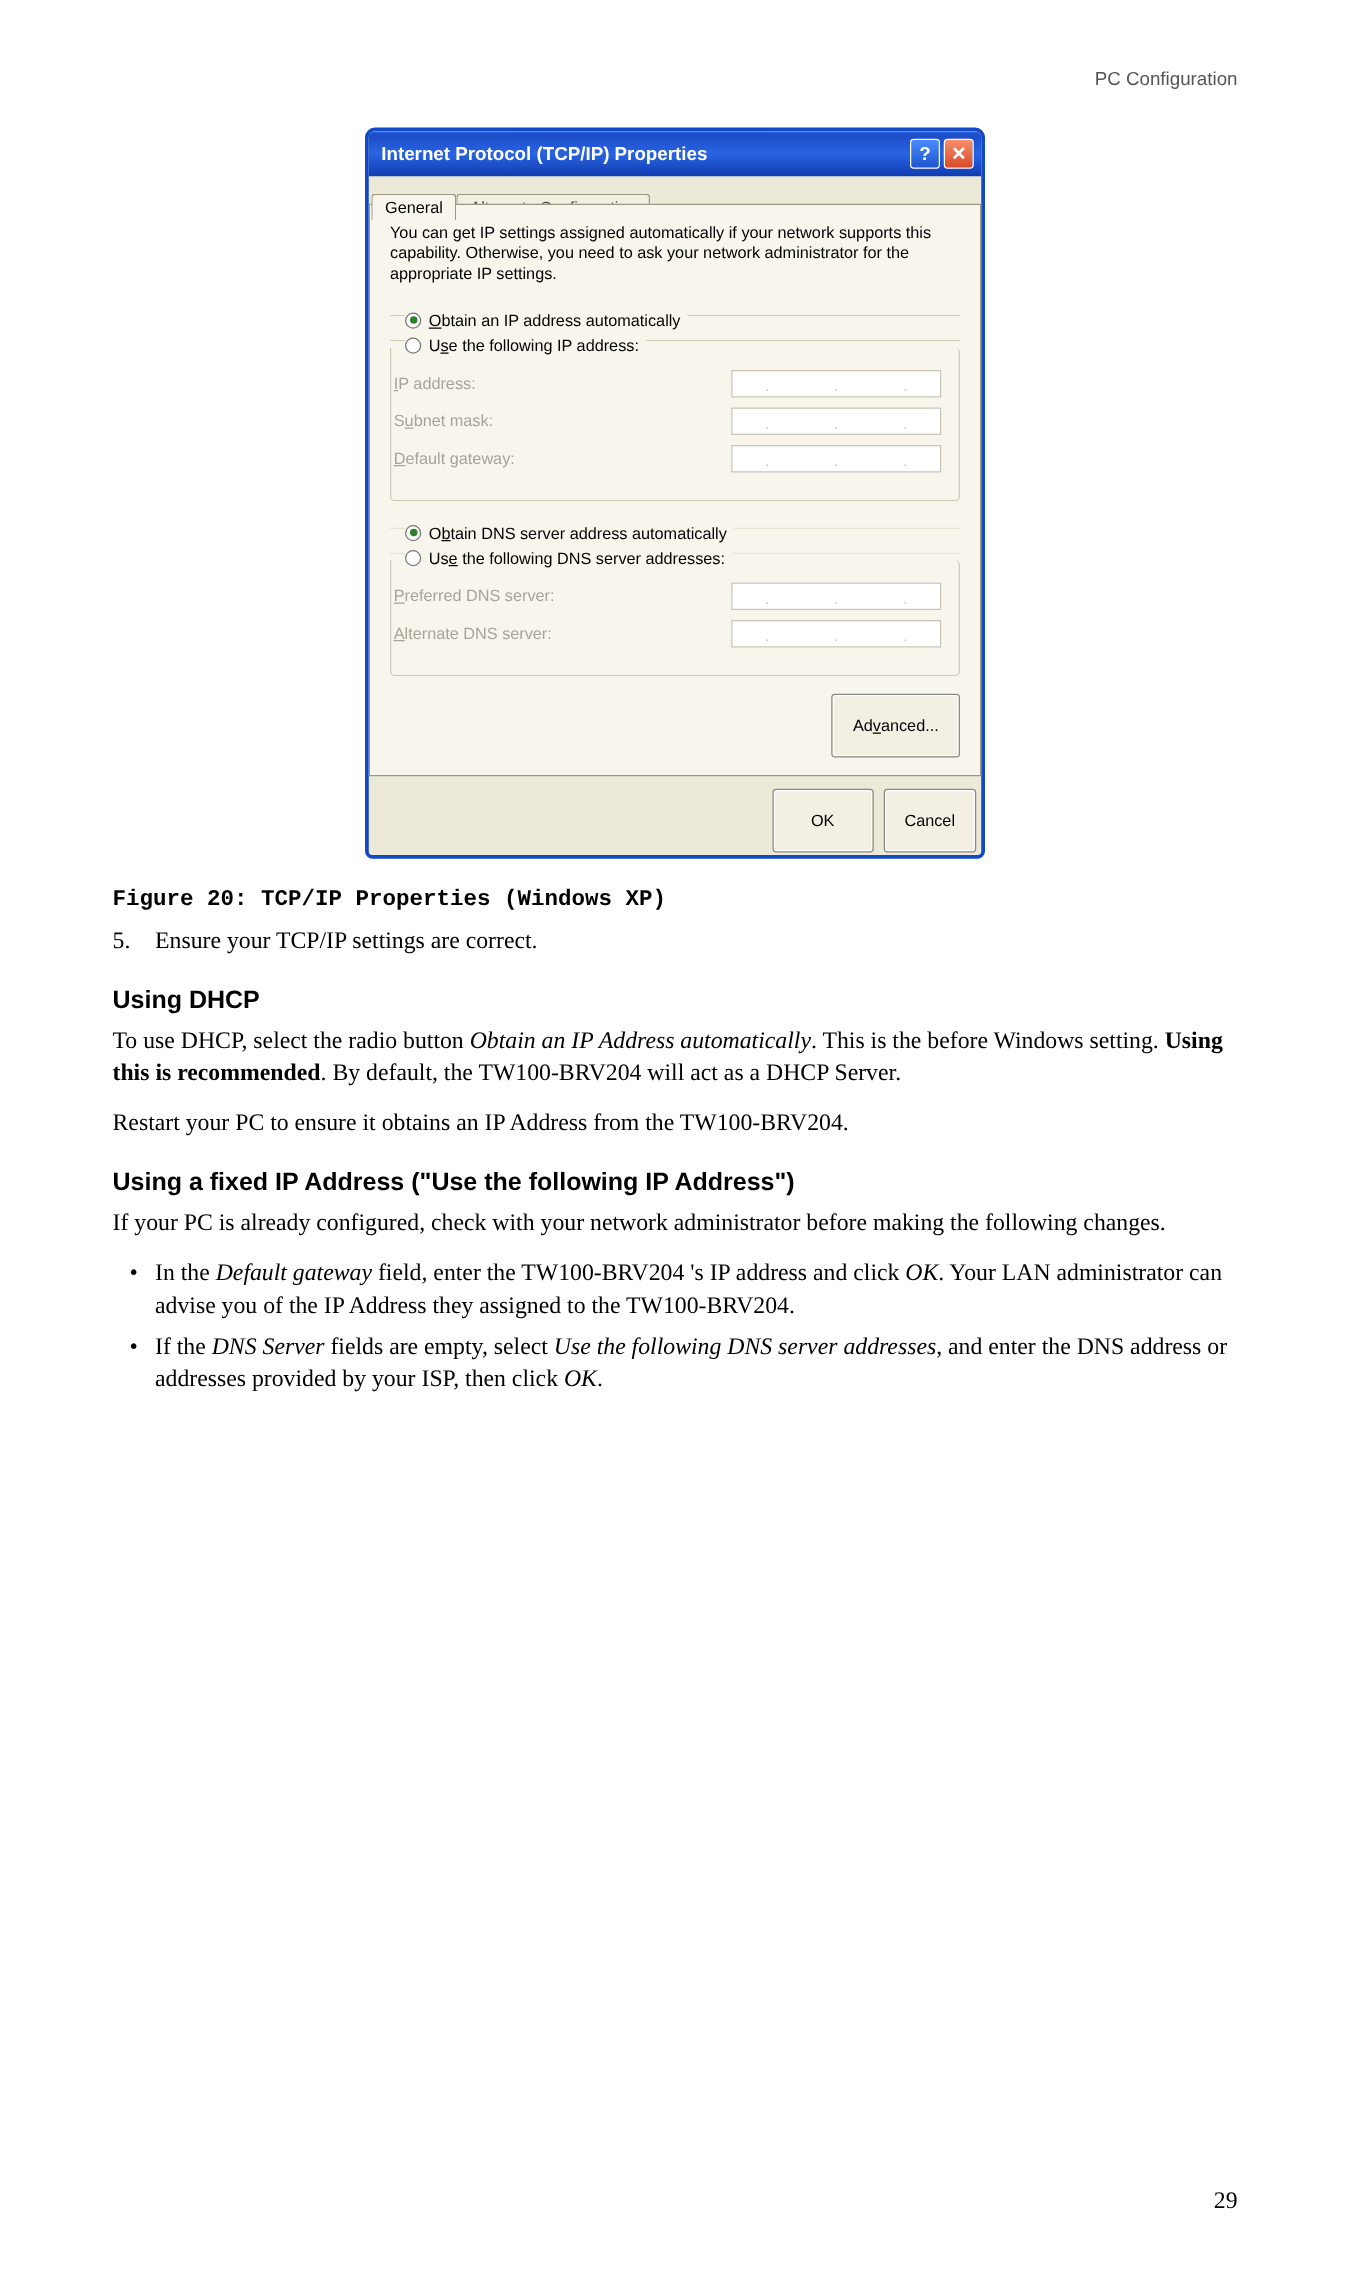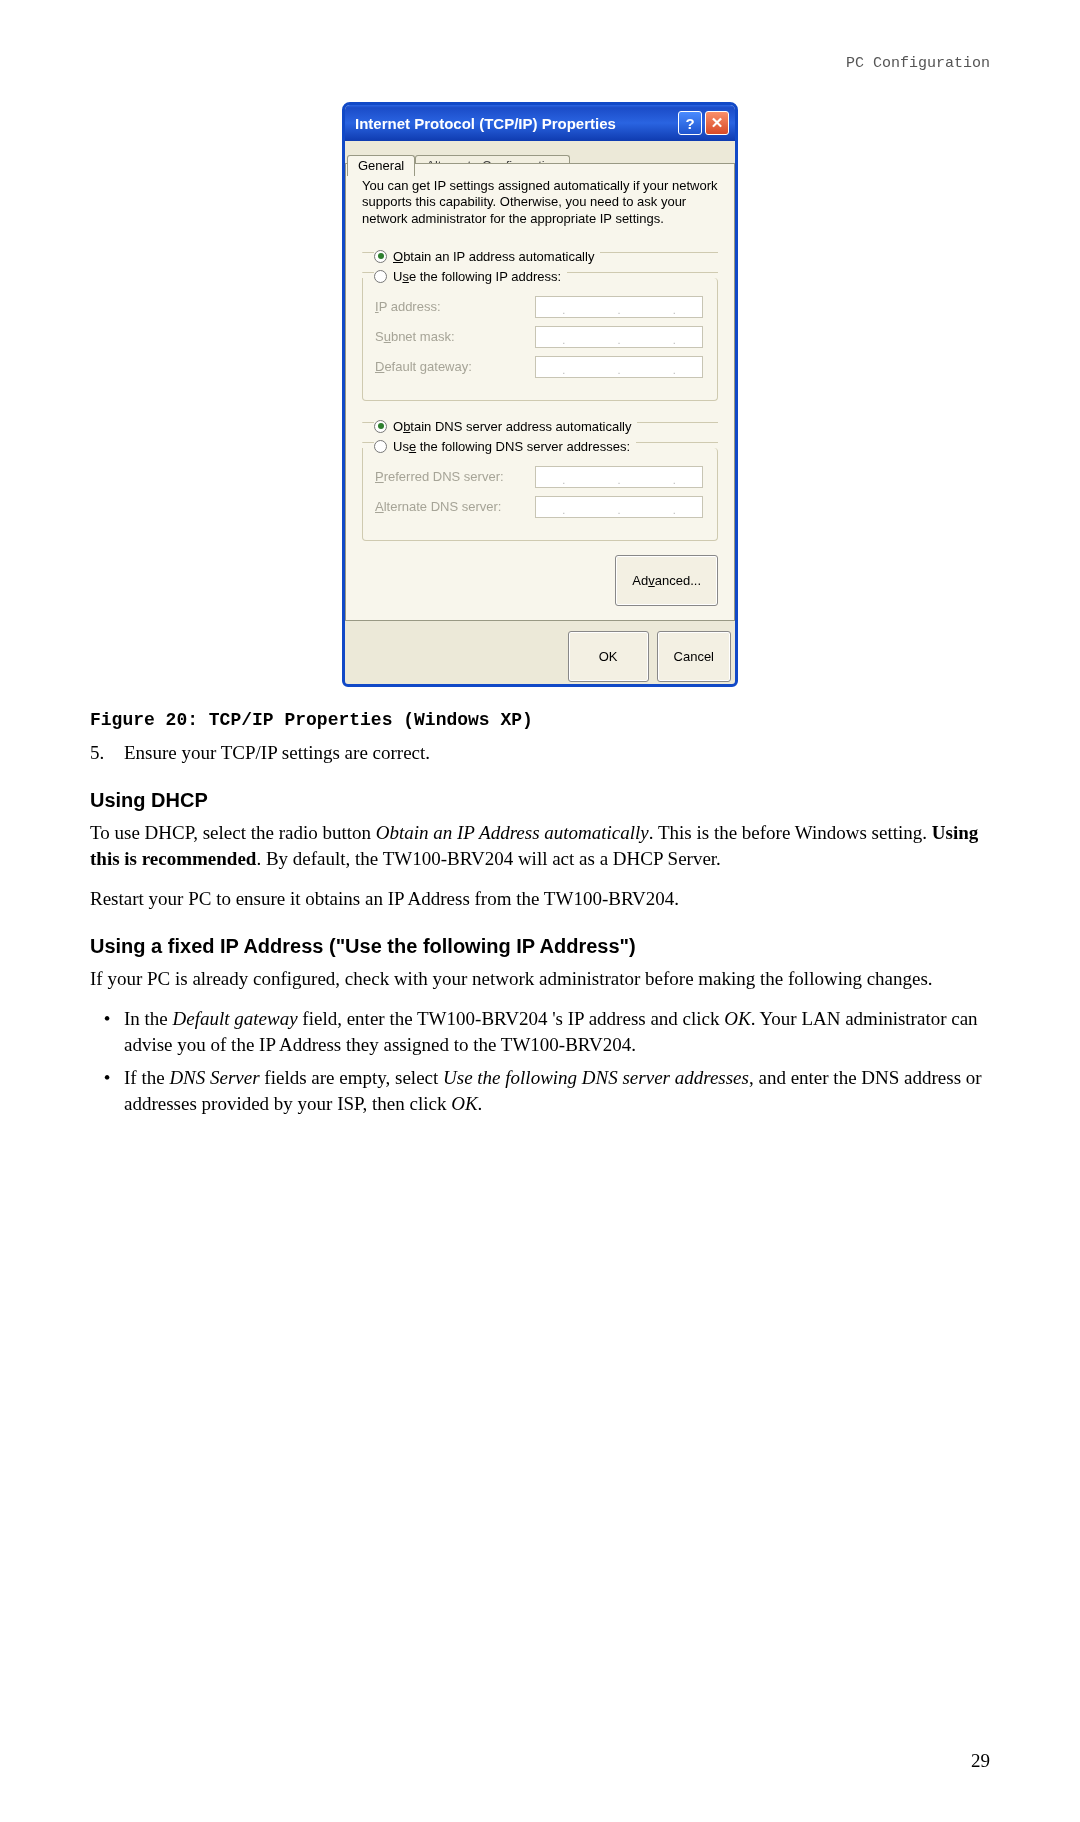--- a/index.html
+++ b/index.html
@@ -12,28 +12,28 @@
     background: #fff;
     width: 1080px;
   }
   .page {
     padding: 55px 90px 55px 90px;
     position: relative;
     min-height: 1822px;
   }
   .hdr {
     text-align: right;
-    font-family: Liberation Mono, monospace;
+    font-family: Liberation Sans, sans-serif;
     font-size: 15px;
     color: #555;
     margin-bottom: 30px;
   }
   
   .xp-dialog {
-    width: 396px;
+    width: 496px;
     margin: 0 auto 18px auto;
     border: 3px solid #1149c7;
     border-radius: 8px 8px 6px 6px;
     background: #ece9d8;
     font-family: Tahoma, Arial, sans-serif;
     font-size: 13px;
     overflow: hidden;
   }
   .title-bar {
     background: linear-gradient(to bottom, #2a64e1 0%, #1b4cc8 8%, #2a64e1 50%, #0f3bb0 100%);
@@ -108,21 +108,21 @@
     display:inline-flex;align-items:center;justify-content:center;
     background:#fff;
   }
   .radio.checked::after{
     content:"";width:6px;height:6px;border-radius:50%;background:#2e7f2e;
   }
   .group {
     border: 1px solid #cfcab0;
     border-top:none;
     border-radius: 0 4px 4px 4px;
-    padding: 10px 14px 14px 12px;
+    padding: 10px 14px 14px 2px;
     margin: -1px 0 14px 0;
     position:relative;
   }
   .group-top {
     position:relative;
     height:14px;
     margin: 8px 0 0 0;
   }
   .group-top .line {
     position:absolute;top:7px;left:0;right:0;border-top:1px solid #cfcab0;

